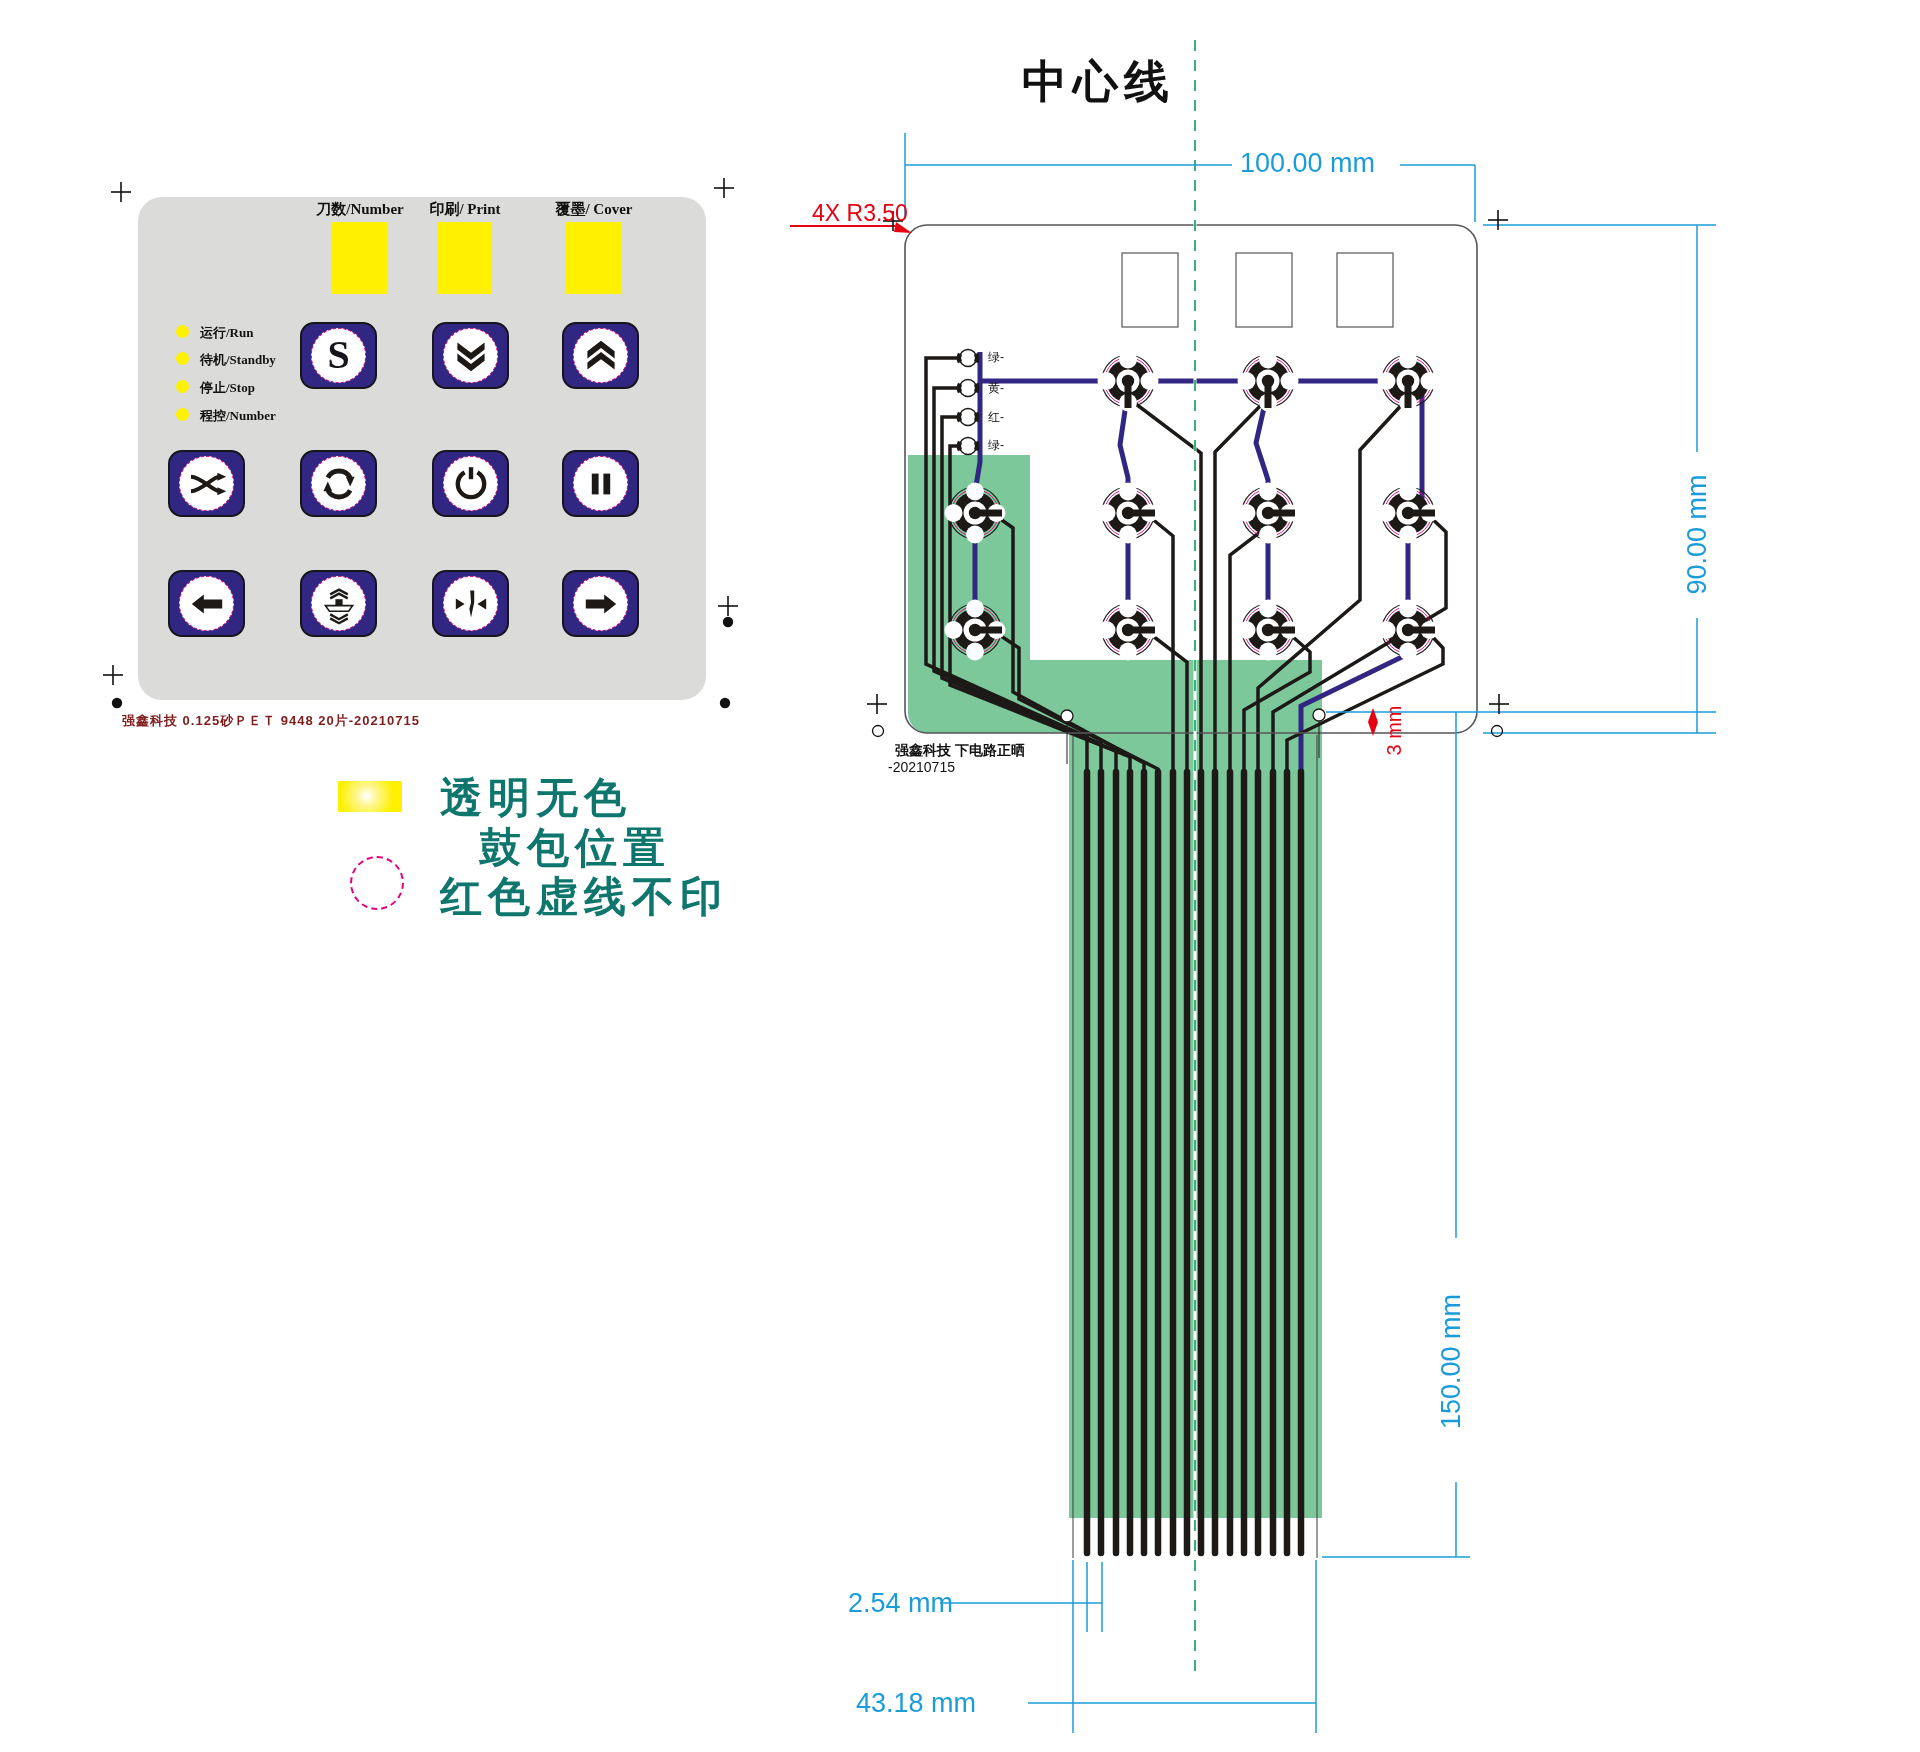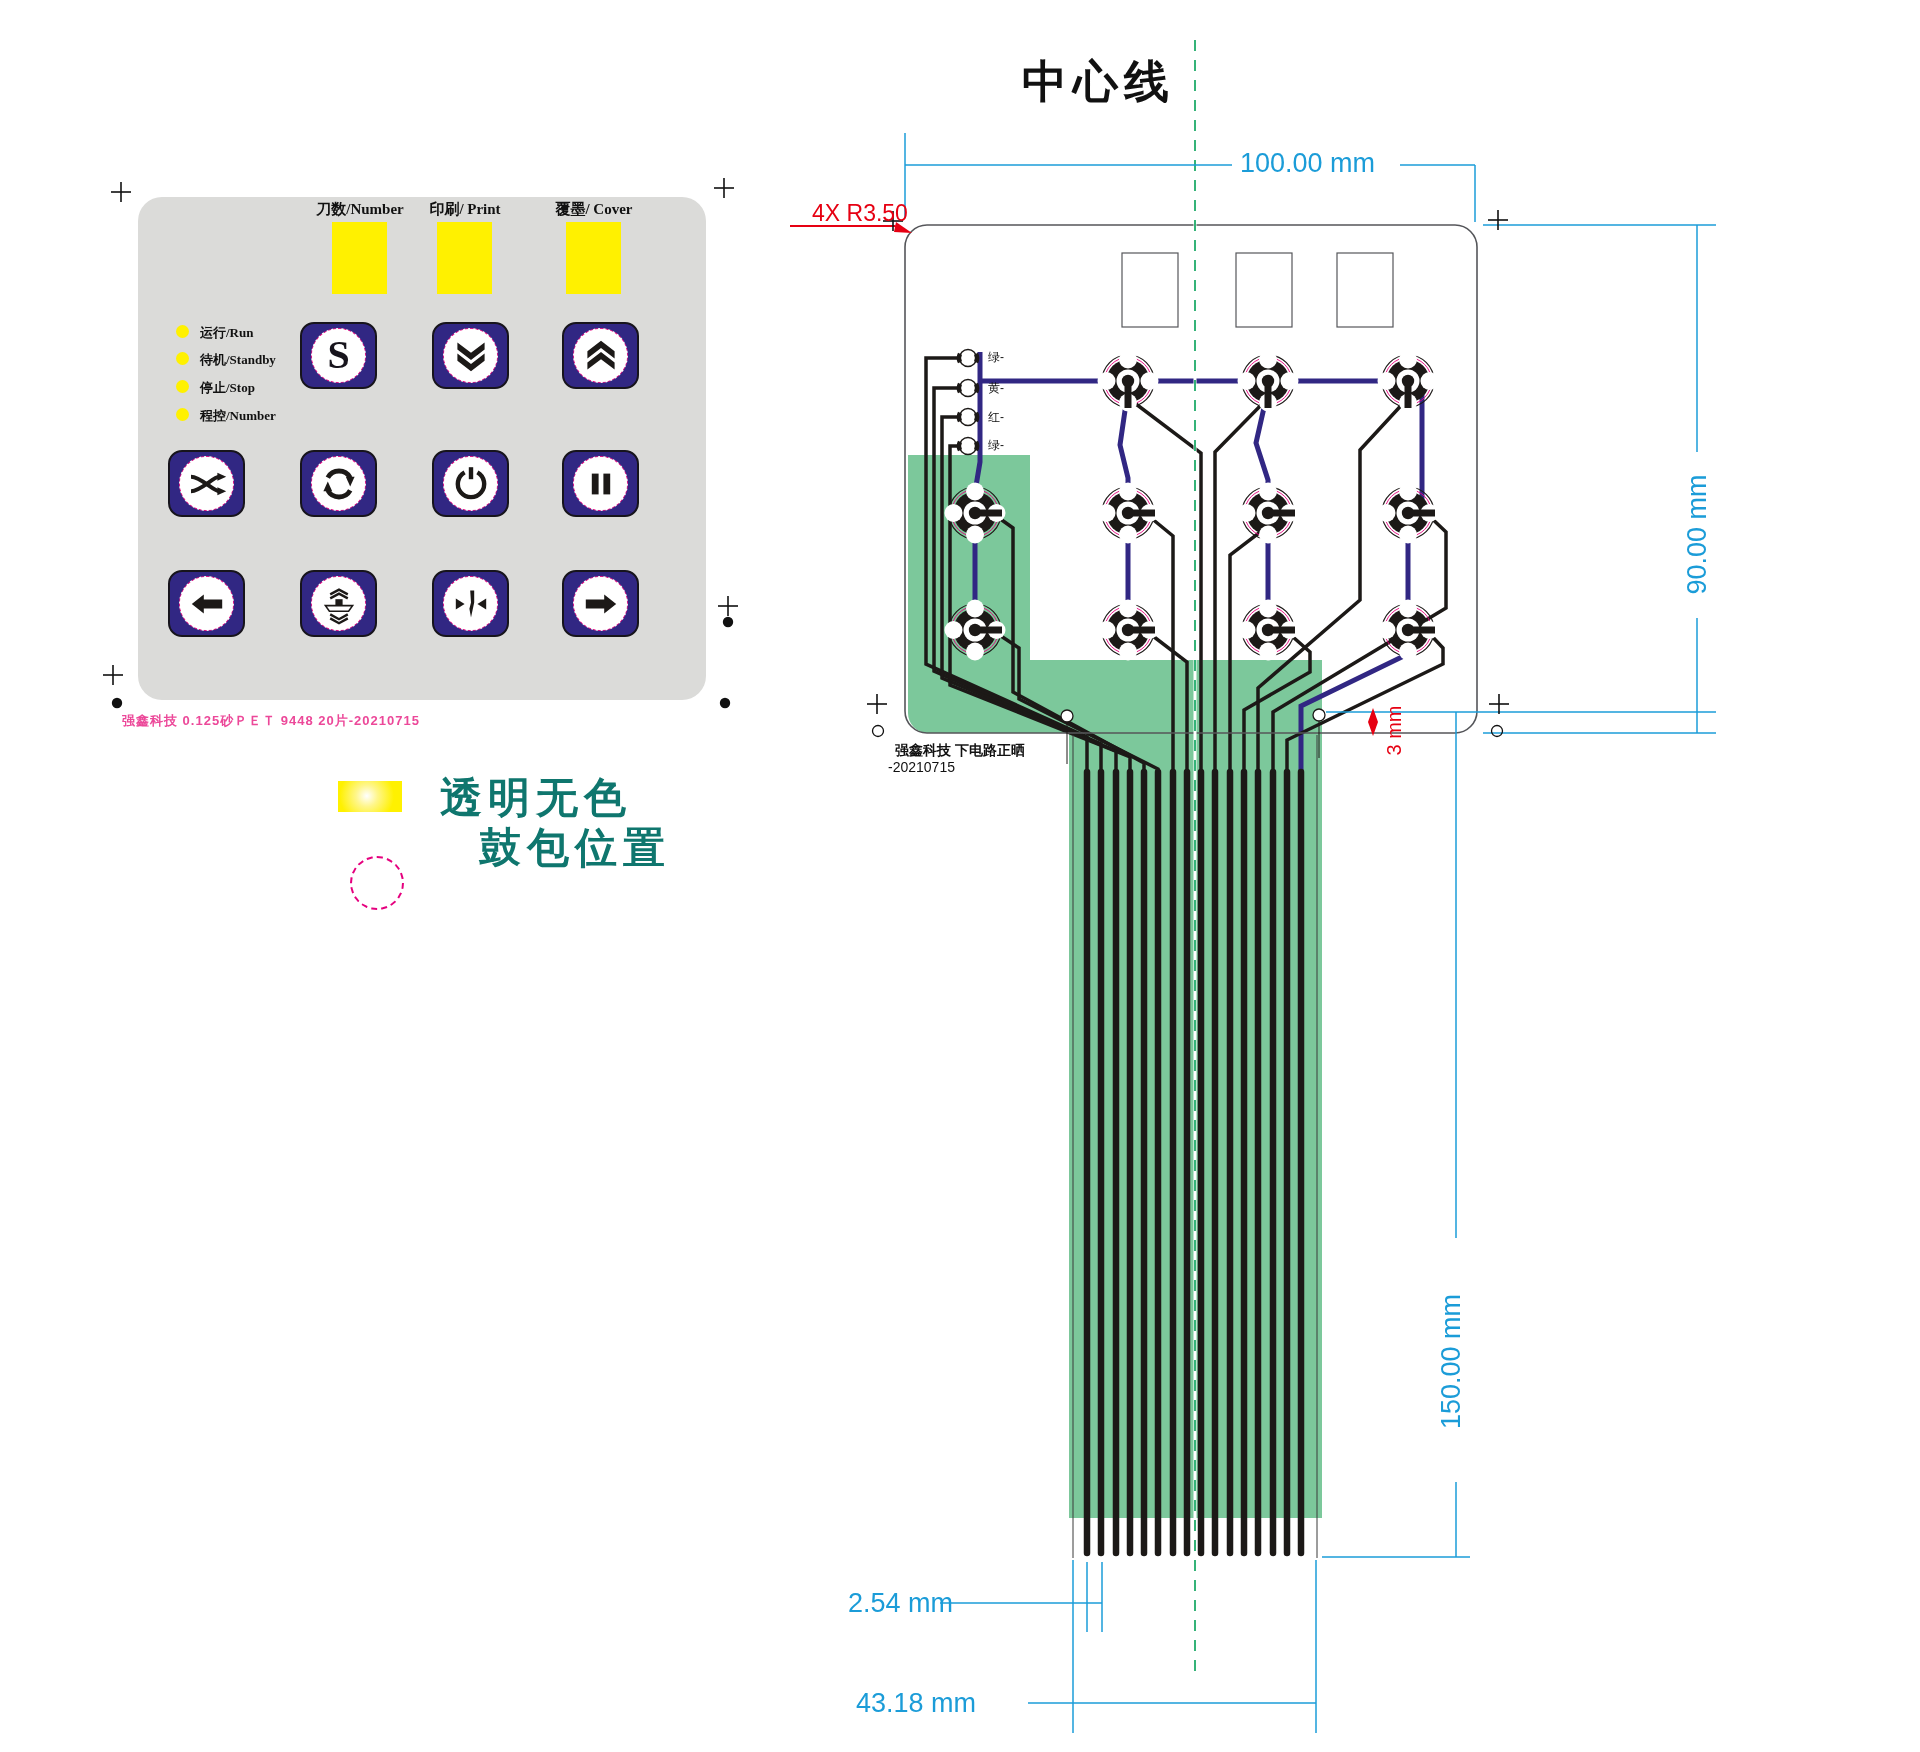--- a/index.html
+++ b/index.html
@@ -15,21 +15,21 @@
   .win{position:absolute;width:55px;height:72px;background:#fff100;top:222px;}
   .led{position:absolute;width:13px;height:13px;border-radius:50%;background:#fff100;left:176px;}
   .led-label{position:absolute;left:200px;height:16px;font:bold 13px "Liberation Serif",serif;color:#111;white-space:nowrap;}
   .btn{position:absolute;width:77px;height:67px;background:#312783;border:2.5px solid #17141c;border-radius:14px;}
   .btn .disc{position:absolute;left:0;right:0;top:0;bottom:0;margin:auto;width:55px;height:55px;
              background:#fff;border-radius:50%;border:1px dashed rgba(229,0,126,.9);}
   .btn svg.bicon{position:absolute;left:0;right:0;top:0;bottom:0;margin:auto;width:48px;height:48px;}
   .btn .sglyph{position:absolute;left:0;right:0;top:0;bottom:0;margin:auto;width:30px;height:48px;
                font:bold 40px "Liberation Serif",serif;color:#17141c;text-align:center;line-height:46px;}
   .kfooter{position:absolute;left:122px;top:712px;font:bold 13px "Liberation Sans",sans-serif;
-           color:#ec4899;letter-spacing:1px;white-space:nowrap;}
+           color:#7f1d1d;letter-spacing:1px;white-space:nowrap;}
   
   .legend-swatch{position:absolute;left:338px;top:781px;width:64px;height:31px;
                  background:radial-gradient(circle at 45% 48%, #ffffff 0%, #fff68a 28%, #fff100 70%);}
   .legend-circle{position:absolute;left:350px;top:856px;width:54px;height:54px;border-radius:50%;
                  border:2.5px dashed #e5007e;}
   .legend-line{position:absolute;left:440px;height:48px;font:bold 42px "Liberation Sans",sans-serif;
                color:#0f766e;letter-spacing:6px;white-space:nowrap;}
   
   .title{position:absolute;left:1022px;top:52px;font:600 45px "Liberation Sans",sans-serif;
          color:#111;letter-spacing:6px;white-space:nowrap;}
@@ -358,20 +358,21 @@
         <use href="#i-arrr"></use>
       </svg>
   </div>
 
   <div class="kfooter">强鑫科技  0.125砂ＰＥＴ  9448  20片-20210715</div>
 
   <div class="legend-swatch"></div>
   <div class="legend-circle"></div>
   <div class="legend-line" style="top:770px;">透明无色</div>
   <div class="legend-line" style="top:820px;margin-left:39px;">鼓包位置</div>
+  <div class="legend-line" style="top:869px;">红色虚线不印</div>
 
   <div class="title">中心线</div>
 
   <div class="red-note" style="left:789px;top:200px;margin-left:23px;">4X R3.50</div>
 
   <div class="dim" style="left:1240px;top:148px;">100.00 mm</div>
   <div class="dim rot" style="left:1637px;top:519px;width:120px;">90.00 mm</div>
   <div class="dim rot" style="left:1381px;top:1346px;width:140px;">150.00 mm</div>
   <div class="dim" style="left:848px;top:1588px;">2.54 mm</div>
   <div class="dim" style="left:856px;top:1688px;">43.18 mm</div>

